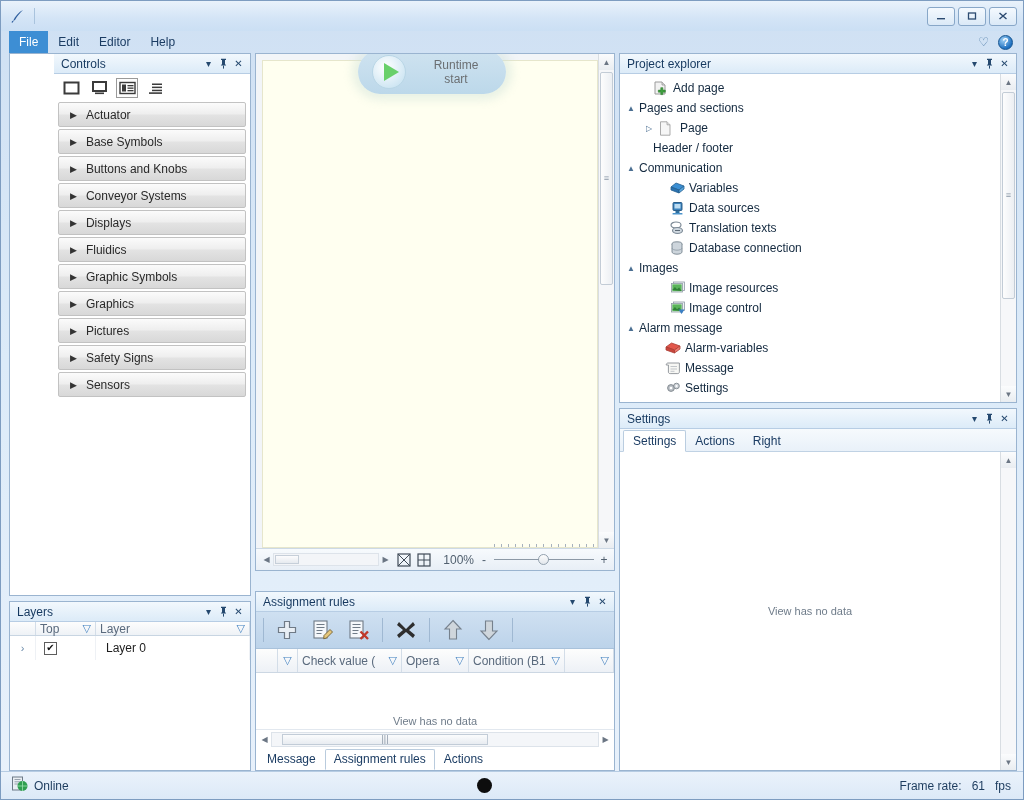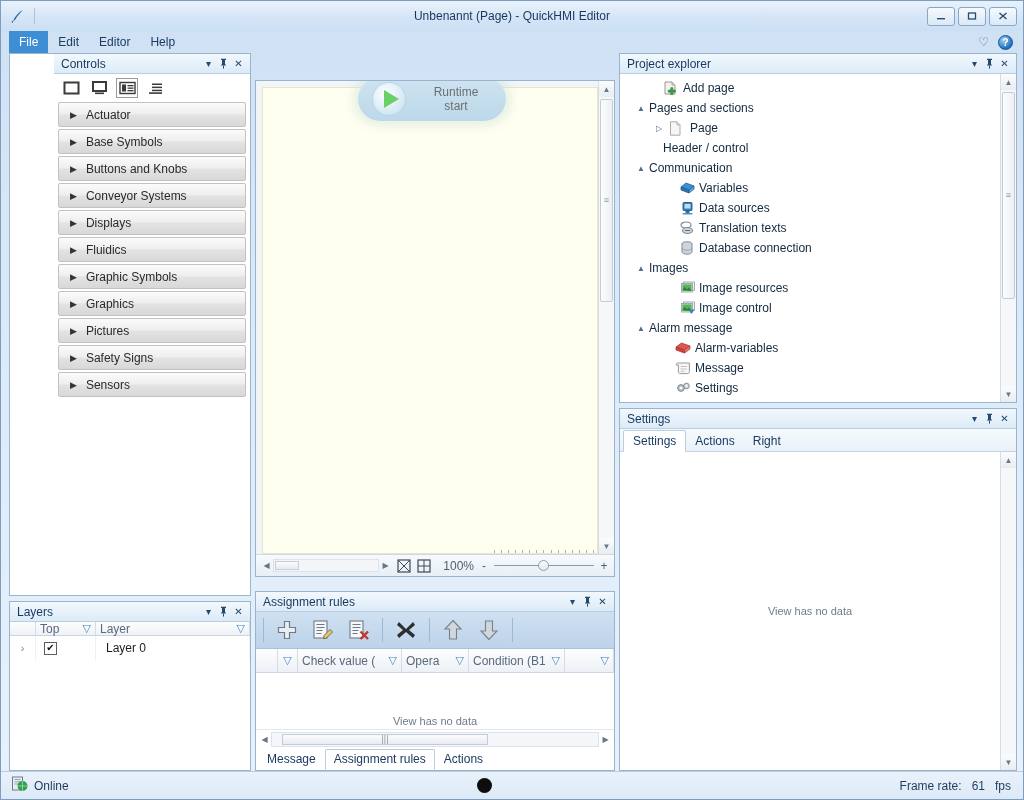--- a/index.html
+++ b/index.html
@@ -56,21 +56,21 @@
     background:radial-gradient(circle at 35% 30%, #9fd0f5, #1e70c0 70%);
     border:1px solid #14538f; color:#fff; font-size:10px; font-weight:bold;
     display:flex; align-items:center; justify-content:center;
   }
 
   
   .workspace {
     flex:1; display:flex; gap:4px; padding:0 6px 0 8px; min-height:0;
   }
   .col-left { width:242px; display:flex; flex-direction:column; gap:5px; min-height:0; }
-  .col-mid  { flex:1; display:flex; flex-direction:column; gap:14px; min-height:0;margin-top:27px; }
+  .col-mid  { flex:1; display:flex; flex-direction:column; gap:20px; min-height:0; }
   .col-right{ width:398px; display:flex; flex-direction:column; gap:5px; min-height:0; }
 
   
   .panel {
     background:#fff; border:1px solid #9ab4d0;
     display:flex; flex-direction:column; min-height:0;
   }
   .panel-head {
     height:20px; flex:0 0 20px; display:flex; align-items:center;
     background:linear-gradient(180deg,#f2f8fd,#dcebf8);
@@ -204,21 +204,21 @@
   .ar-hsb .trk { flex:1; height:15px; background:#f4f6f9; border:1px solid #dde3ea; position:relative; }
   .ar-hsb .thb { position:absolute; left:10px; width:206px; top:1px; bottom:1px;
                  background:linear-gradient(180deg,#fbfcfd,#e8ecf1); border:1px solid #c2ccd7;
                  display:flex; align-items:center; justify-content:center; }
   .tabstrip { height:22px; flex:0 0 22px; display:flex; align-items:flex-end;
               background:#fff; padding-left:2px; }
   .tab { padding:2px 8px 3px; font-size:12px; color:#1b3c63; border:1px solid transparent; }
   .tab.sel { background:#fff; border:1px solid #b9cbdd; border-bottom-color:#fff; border-radius:2px 2px 0 0; }
 
   
-  .tree { position:absolute; inset:0; overflow:hidden; padding:4px 0 0 14px; font-size:12px; color:#13293f; }
+  .tree { position:absolute; inset:0; overflow:hidden; padding:4px 0 0 4px; font-size:12px; color:#13293f; }
   .tnode { height:20px; display:flex; align-items:center; white-space:nowrap; }
   .texp { width:14px; text-align:center; font-size:8px; color:#4b6f92; }
   .ticon { width:18px; height:16px; display:flex; align-items:center; justify-content:center; margin-right:2px; }
   .tlabel { padding-left:1px; }
 
   
   .set-tabs { height:23px; flex:0 0 23px; display:flex; align-items:flex-end;
               background:linear-gradient(180deg,#f6fafd,#e9f1f9); border-bottom:1px solid #c0d2e4; padding-left:3px; }
   .set-tab { padding:3px 9px 3px; font-size:12px; color:#1b3c63; }
   .set-tab.sel { background:#fff; border:1px solid #bacde0; border-bottom-color:#fff;
@@ -246,21 +246,20 @@
 <div class="window">
 
   <div class="titlebar">
     <span class="title-icon">
       <svg width="18" height="18" viewBox="0 0 18 18">
         <path d="M14 3 C10 5 6 9 4 14 L6 13 C8 9 11 6 14 3 Z" fill="#2f5f9e"></path>
         <path d="M4 14 L3 15.5" stroke="#2f5f9e" stroke-width="1.3" fill="none"></path>
       </svg>
     </span>
     <span class="title-sep"></span>
-    <span class="title-text">Unbenannt (Page) - QuickHMI Editor</span>
     <div class="win-buttons">
       <div class="win-btn">
         <svg class="gl" width="12" height="10" viewBox="0 0 12 10">
             <rect x="2" y="7" width="8" height="1.4" fill="#2c4a70"></rect>
           </svg>
       </div>
       <div class="win-btn">
         <svg class="gl" width="12" height="10" viewBox="0 0 12 10">
             <rect x="2.5" y="2" width="7" height="6" fill="none" stroke="#2c4a70" stroke-width="1.3"></rect>
           </svg>
@@ -626,21 +625,21 @@
                   <svg width="13" height="15" viewBox="0 0 13 15">
                       <path d="M1.5 0.8h6.5l3 3v10.4H1.5z" fill="#f6f6f6" stroke="#a2a2a2" stroke-width="0.9"></path>
                       <path d="M8 0.8v3h3" fill="#e0e0e0" stroke="#a2a2a2" stroke-width="0.8"></path>
                     </svg>
                 </span>
                 <span class="tlabel" style="padding-left:4px;">Page</span>
               </div>
 
               <div class="tnode" style="padding-left:14px;">
                 <span class="texp"></span>
-                <span class="tlabel">Header / control</span>
+                <span class="tlabel">Header / footer</span>
               </div>
 
               <div class="tnode">
                 <span class="texp">▲</span>
                 <span class="tlabel">Communication</span>
               </div>
 
               <div class="tnode" style="padding-left:44px;">
                 <span class="ticon">
                   <svg width="17" height="14" viewBox="0 0 17 14">

